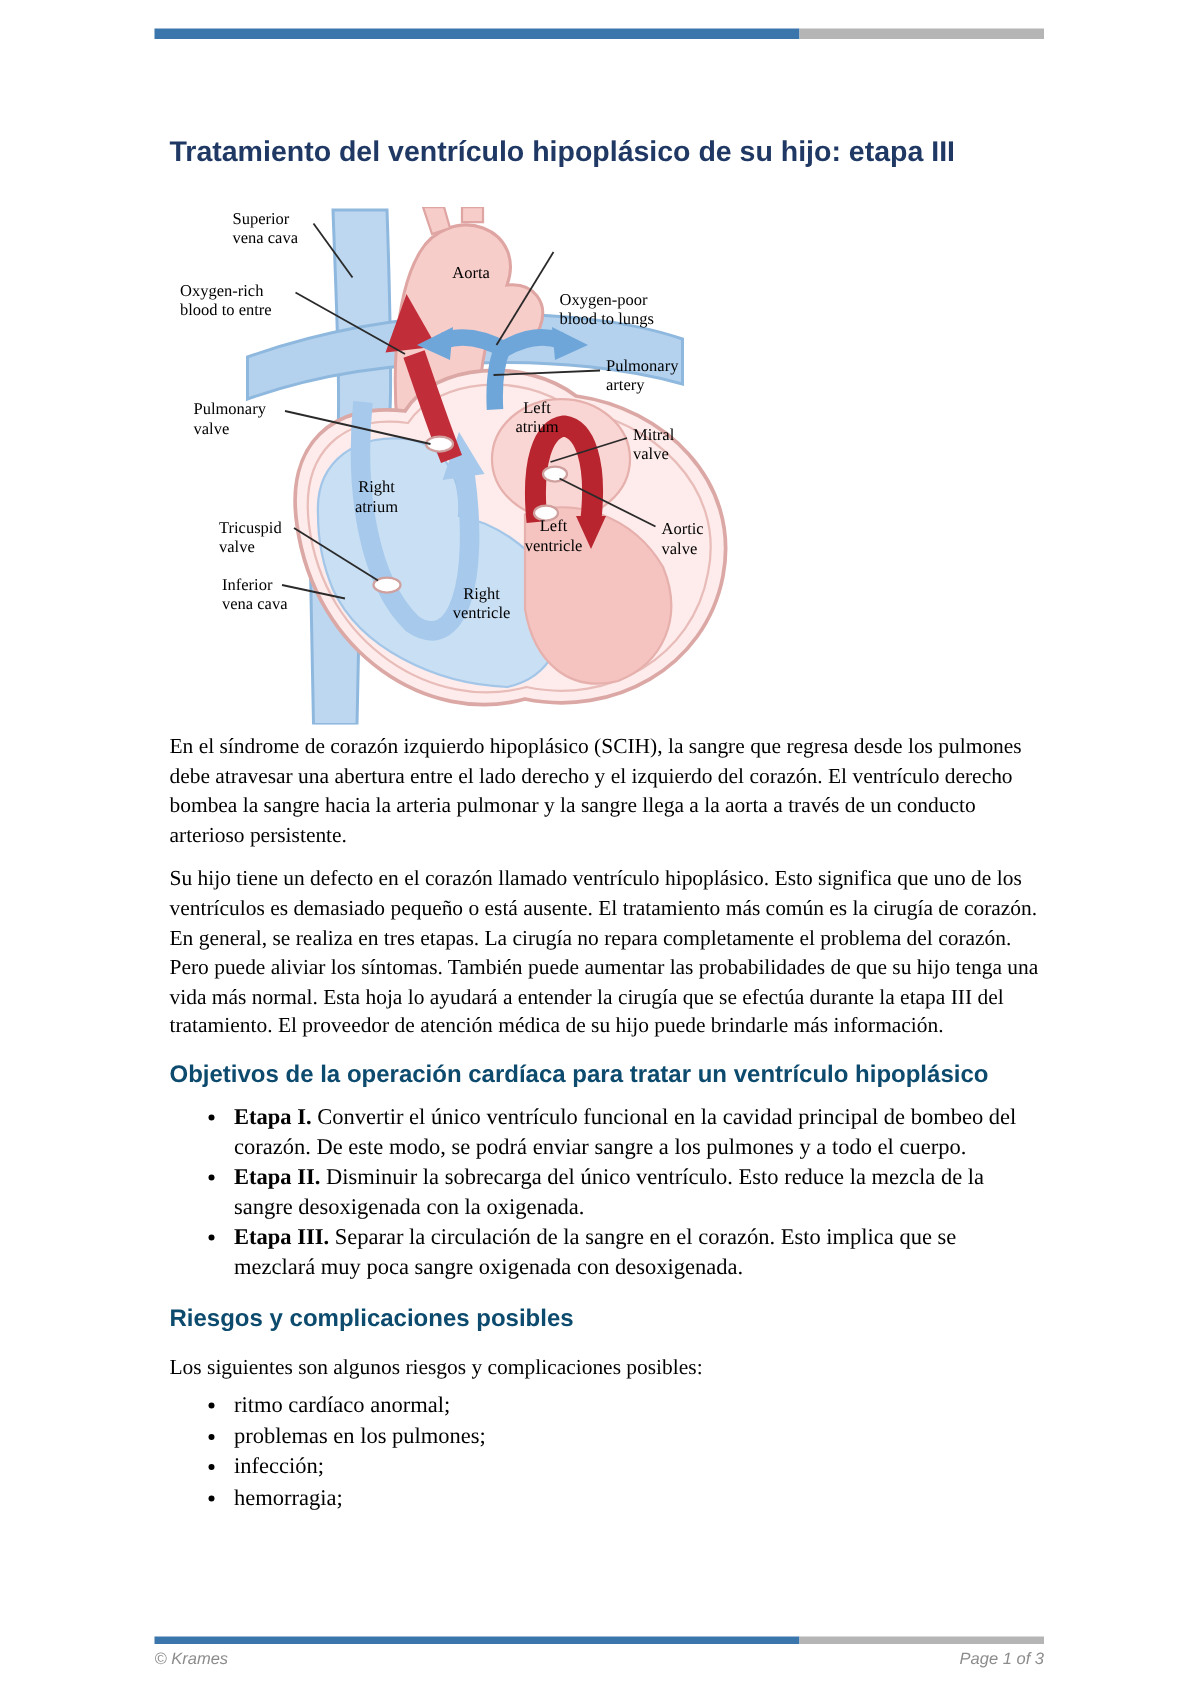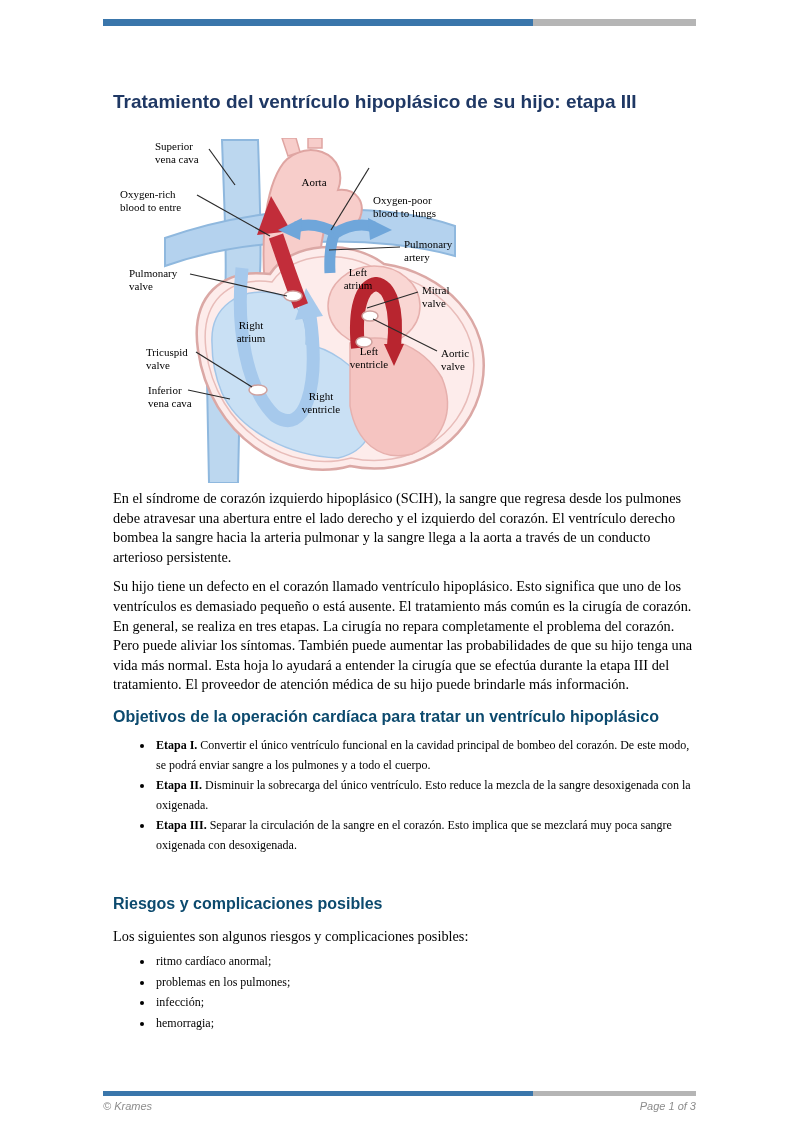--- a/index.html
+++ b/index.html
@@ -19,23 +19,23 @@
   .diagram svg{position:absolute;left:0;top:0;width:100%;height:100%;}
   .dlabel{position:absolute;font-family:Liberation Serif, serif;font-size:11px;
           line-height:13px;white-space:pre-line;color:#000;}
   .dlabel.center{transform:translateX(-50%);text-align:center;}
   
   .content{position:absolute;left:113px;top:489px;width:582px;}
   .body-text{font-size:14.3px;line-height:19.6px;margin:0 0 10px 0;}
   .intro{margin:12px 0 6px 0;}
   h2{font-family:"Liberation Sans",sans-serif;font-size:16px;line-height:23px;
      color:#0c4a6e;margin:4px 0 8px 0;max-width:548px;font-weight:bold;}
-  section + section h2{margin-top:36px;}
+  section + section h2{margin-top:12px;}
   ul{margin:0 0 8px 0;padding-left:41px;}
-  li{font-size:12px;line-height:19.6px;padding-left:2px;margin:0 0 1px 0;}
+  li{font-size:15px;line-height:19.6px;padding-left:2px;margin:0 0 1px 0;}
   li b{font-weight:bold;}
   
   .footer{position:absolute;left:103px;top:1091px;width:593px;}
   .footer-bar{height:5px;display:flex;}
   .footer-row{display:flex;justify-content:space-between;margin-top:4px;}
   .footer-text{font-family:"Liberation Sans",sans-serif;font-style:italic;
                font-size:11px;color:#8C8C8C;}
   #leader-lines line{stroke:#2a2a2a;stroke-width:1.2;}
 </style>
 </head>

